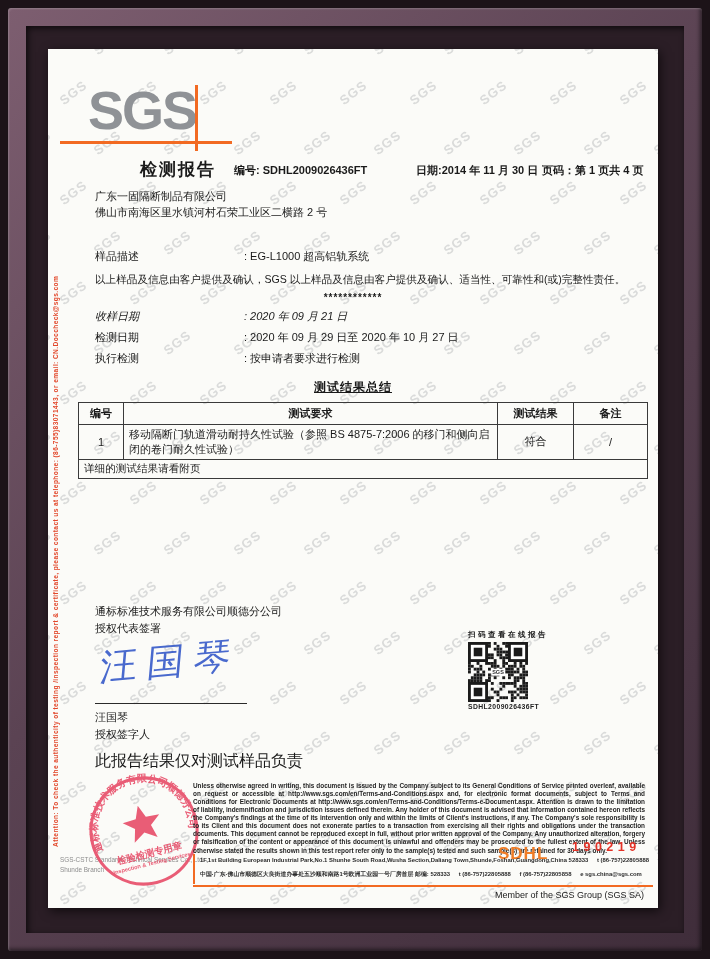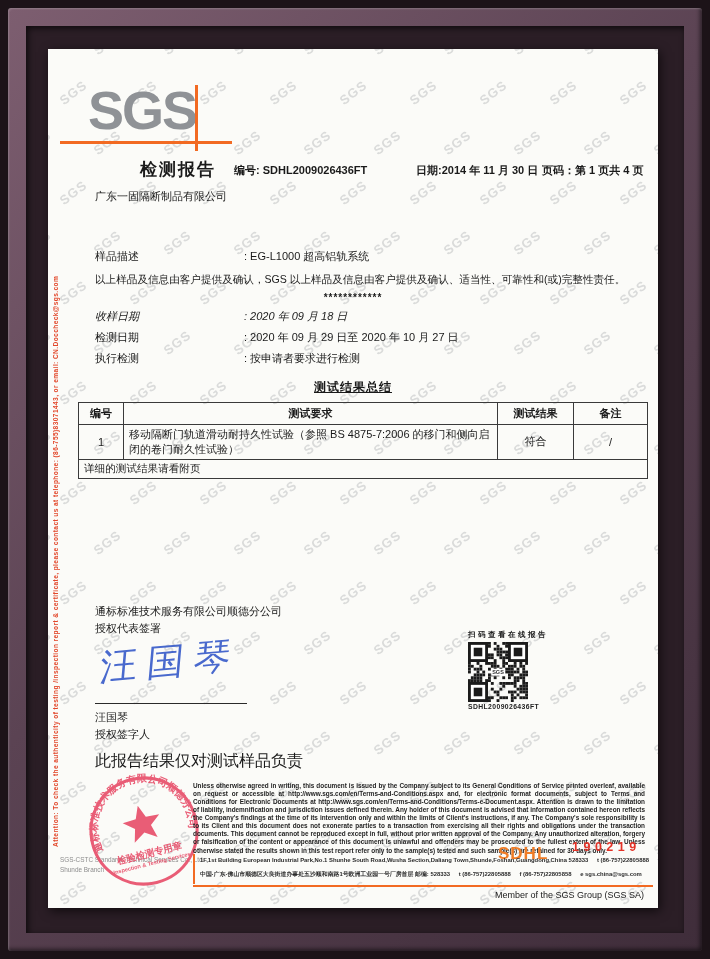--- a/index.html
+++ b/index.html
@@ -280,31 +280,32 @@
   </div>
   <div class="hdr-item" style="left:368px;">
     <span>日期:</span><span>2014 年 11 月 30 日</span>
   </div>
   <div class="hdr-item" style="left:494px;">
     <span>页码：</span><span>第 1 页共 4 页</span>
   </div>
 
   <div class="client">
     <div>广东一固隔断制品有限公司</div>
+    <div>佛山市南海区里水镇河村石荣工业区二横路 2 号</div>
   </div>
 
   <div class="info-row" style="top:200px;">
     <span>样品描述</span>
     <span class="val">: EG-L1000 超高铝轨系统</span>
   </div>
   <div class="disclaimer">以上样品及信息由客户提供及确认，SGS 以上样品及信息由客户提供及确认、适当性、可靠性和(或)完整性责任。</div>
   <div class="stars">************</div>
   <div class="info-row" style="top:260px;font-style:italic;">
     <span>收样日期</span>
-    <span class="val">: 2020 年 09 月 18 日</span>
+    <span class="val">: 2020 年 09 月 21 日</span>
   </div>
   <div class="info-row" style="top:281px;">
     <span>检测日期</span>
     <span class="val">: 2020 年 09 月 29 日至 2020 年 10 月 27 日</span>
   </div>
   <div class="info-row" style="top:302px;">
     <span>执行检测</span>
     <span class="val">: 按申请者要求进行检测</span>
   </div>
 

